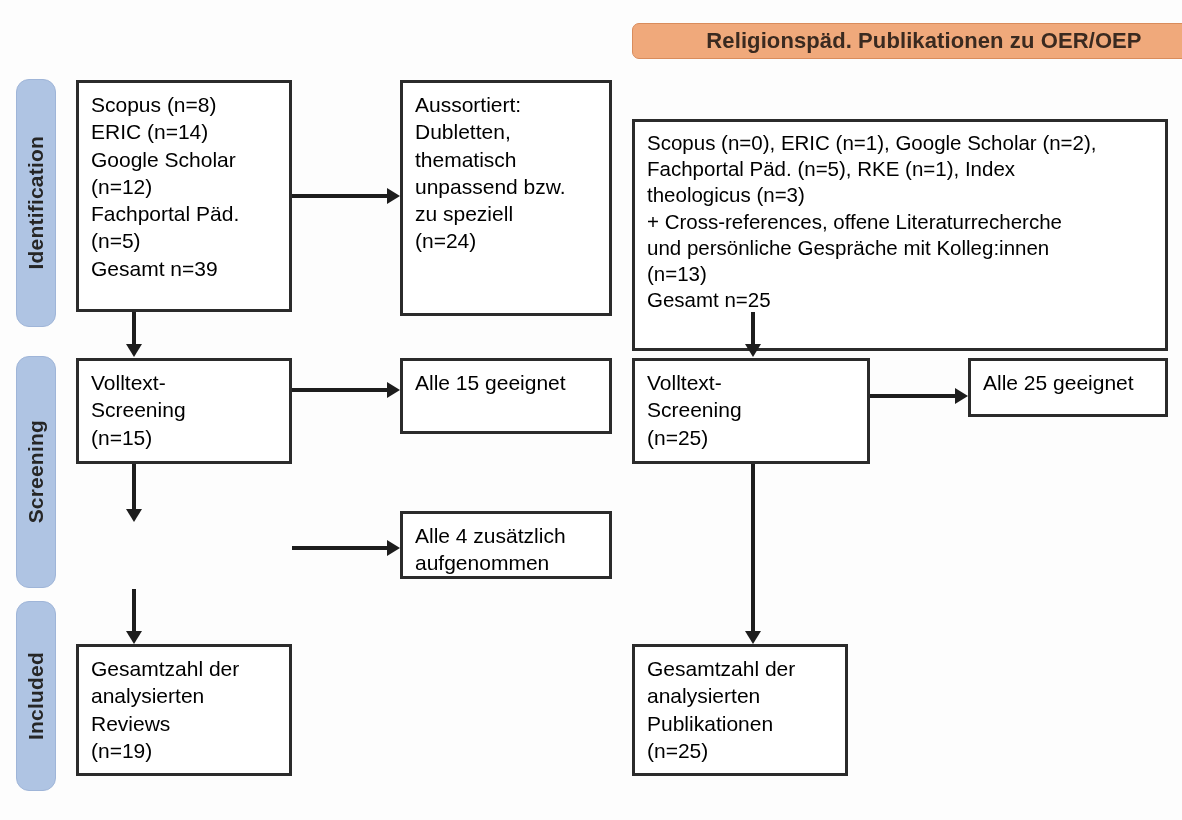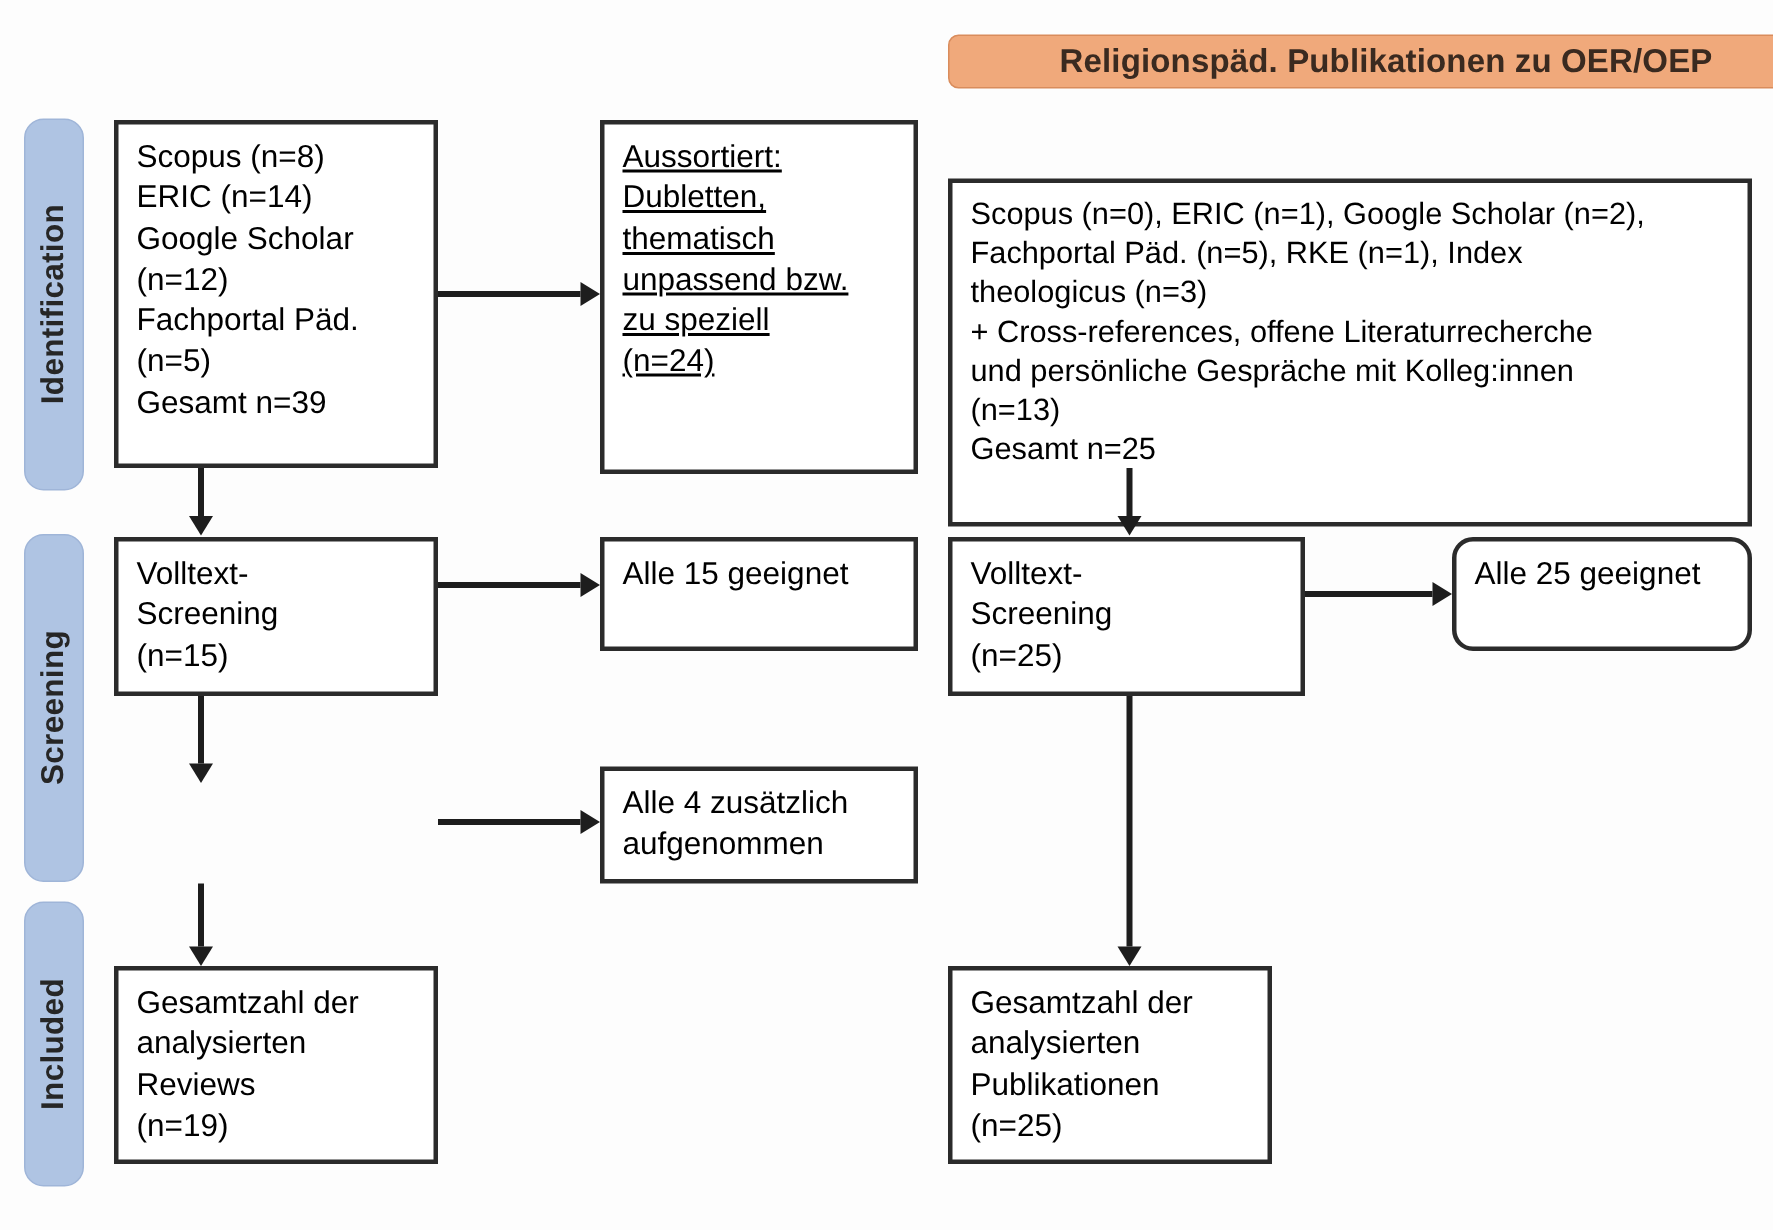--- a/index.html
+++ b/index.html
@@ -113,21 +113,21 @@
   <div class="col-header" style="left:632px; top:23px; width:584px; height:36px;">Religionspäd. Publikationen zu OER/OEP</div>
 
   <div class="flow-box" style="left:76px; top:80px; width:216px; height:232px;">Scopus (n=8)
 ERIC (n=14)
 Google Scholar
 (n=12)
 Fachportal Päd.
 (n=5)
 Gesamt n=39</div>
 
-  <div class="flow-box" style="left:400px; top:80px; width:212px; height:236px;text-decoration:underline;">Aussortiert:
+  <div class="flow-box" style="left:400px; top:80px; width:212px; height:236px;">Aussortiert:
 Dubletten,
 thematisch
 unpassend bzw.
 zu speziell
 (n=24)</div>
 
   <div class="conn h" style="left:292px; top:194px; width:95px;"></div>
   <div class="arrow-right" style="left:387px; top:188px;"></div>
 
   <div class="conn v" style="left:132px; top:312px; height:32px;"></div>
@@ -139,21 +139,21 @@
 
   <div class="flow-box" style="left:400px; top:358px; width:212px; height:76px;">Alle 15 geeignet</div>
 
   <div class="conn h" style="left:292px; top:388px; width:95px;"></div>
   <div class="arrow-right" style="left:387px; top:382px;"></div>
 
   <div class="conn v" style="left:132px; top:464px; height:45px;"></div>
   <div class="arrow-down" style="left:126px; top:509px;"></div>
 
 
-  <div class="flow-box" style="left:400px; top:511px; width:212px; height:78px;">Alle 4 zusätzlich
+  <div class="flow-box" style="left:400px; top:511px; width:212px; height:68px;">Alle 4 zusätzlich
 aufgenommen</div>
 
   <div class="conn h" style="left:292px; top:546px; width:95px;"></div>
   <div class="arrow-right" style="left:387px; top:540px;"></div>
 
   <div class="conn v" style="left:132px; top:589px; height:42px;"></div>
   <div class="arrow-down" style="left:126px; top:631px;"></div>
 
   <div class="flow-box" style="left:76px; top:644px; width:216px; height:132px;">Gesamtzahl der
 analysierten
@@ -168,21 +168,21 @@
 (n=13)
 Gesamt n=25</div>
 
   <div class="conn v" style="left:751px; top:312px; height:32px;"></div>
   <div class="arrow-down" style="left:745px; top:344px;"></div>
 
   <div class="flow-box" style="left:632px; top:358px; width:238px; height:106px;">Volltext-
 Screening
 (n=25)</div>
 
-  <div class="flow-box" style="left:968px; top:358px; width:200px; height:76px;border-radius:14px;">Alle 25 geeignet</div>
+  <div class="flow-box" style="left:968px; top:358px; width:200px; height:59px;">Alle 25 geeignet</div>
 
   <div class="conn h" style="left:870px; top:394px; width:85px;"></div>
   <div class="arrow-right" style="left:955px; top:388px;"></div>
 
   <div class="conn v" style="left:751px; top:464px; height:167px;"></div>
   <div class="arrow-down" style="left:745px; top:631px;"></div>
 
   <div class="flow-box" style="left:632px; top:644px; width:216px; height:132px;">Gesamtzahl der
 analysierten
 Publikationen

